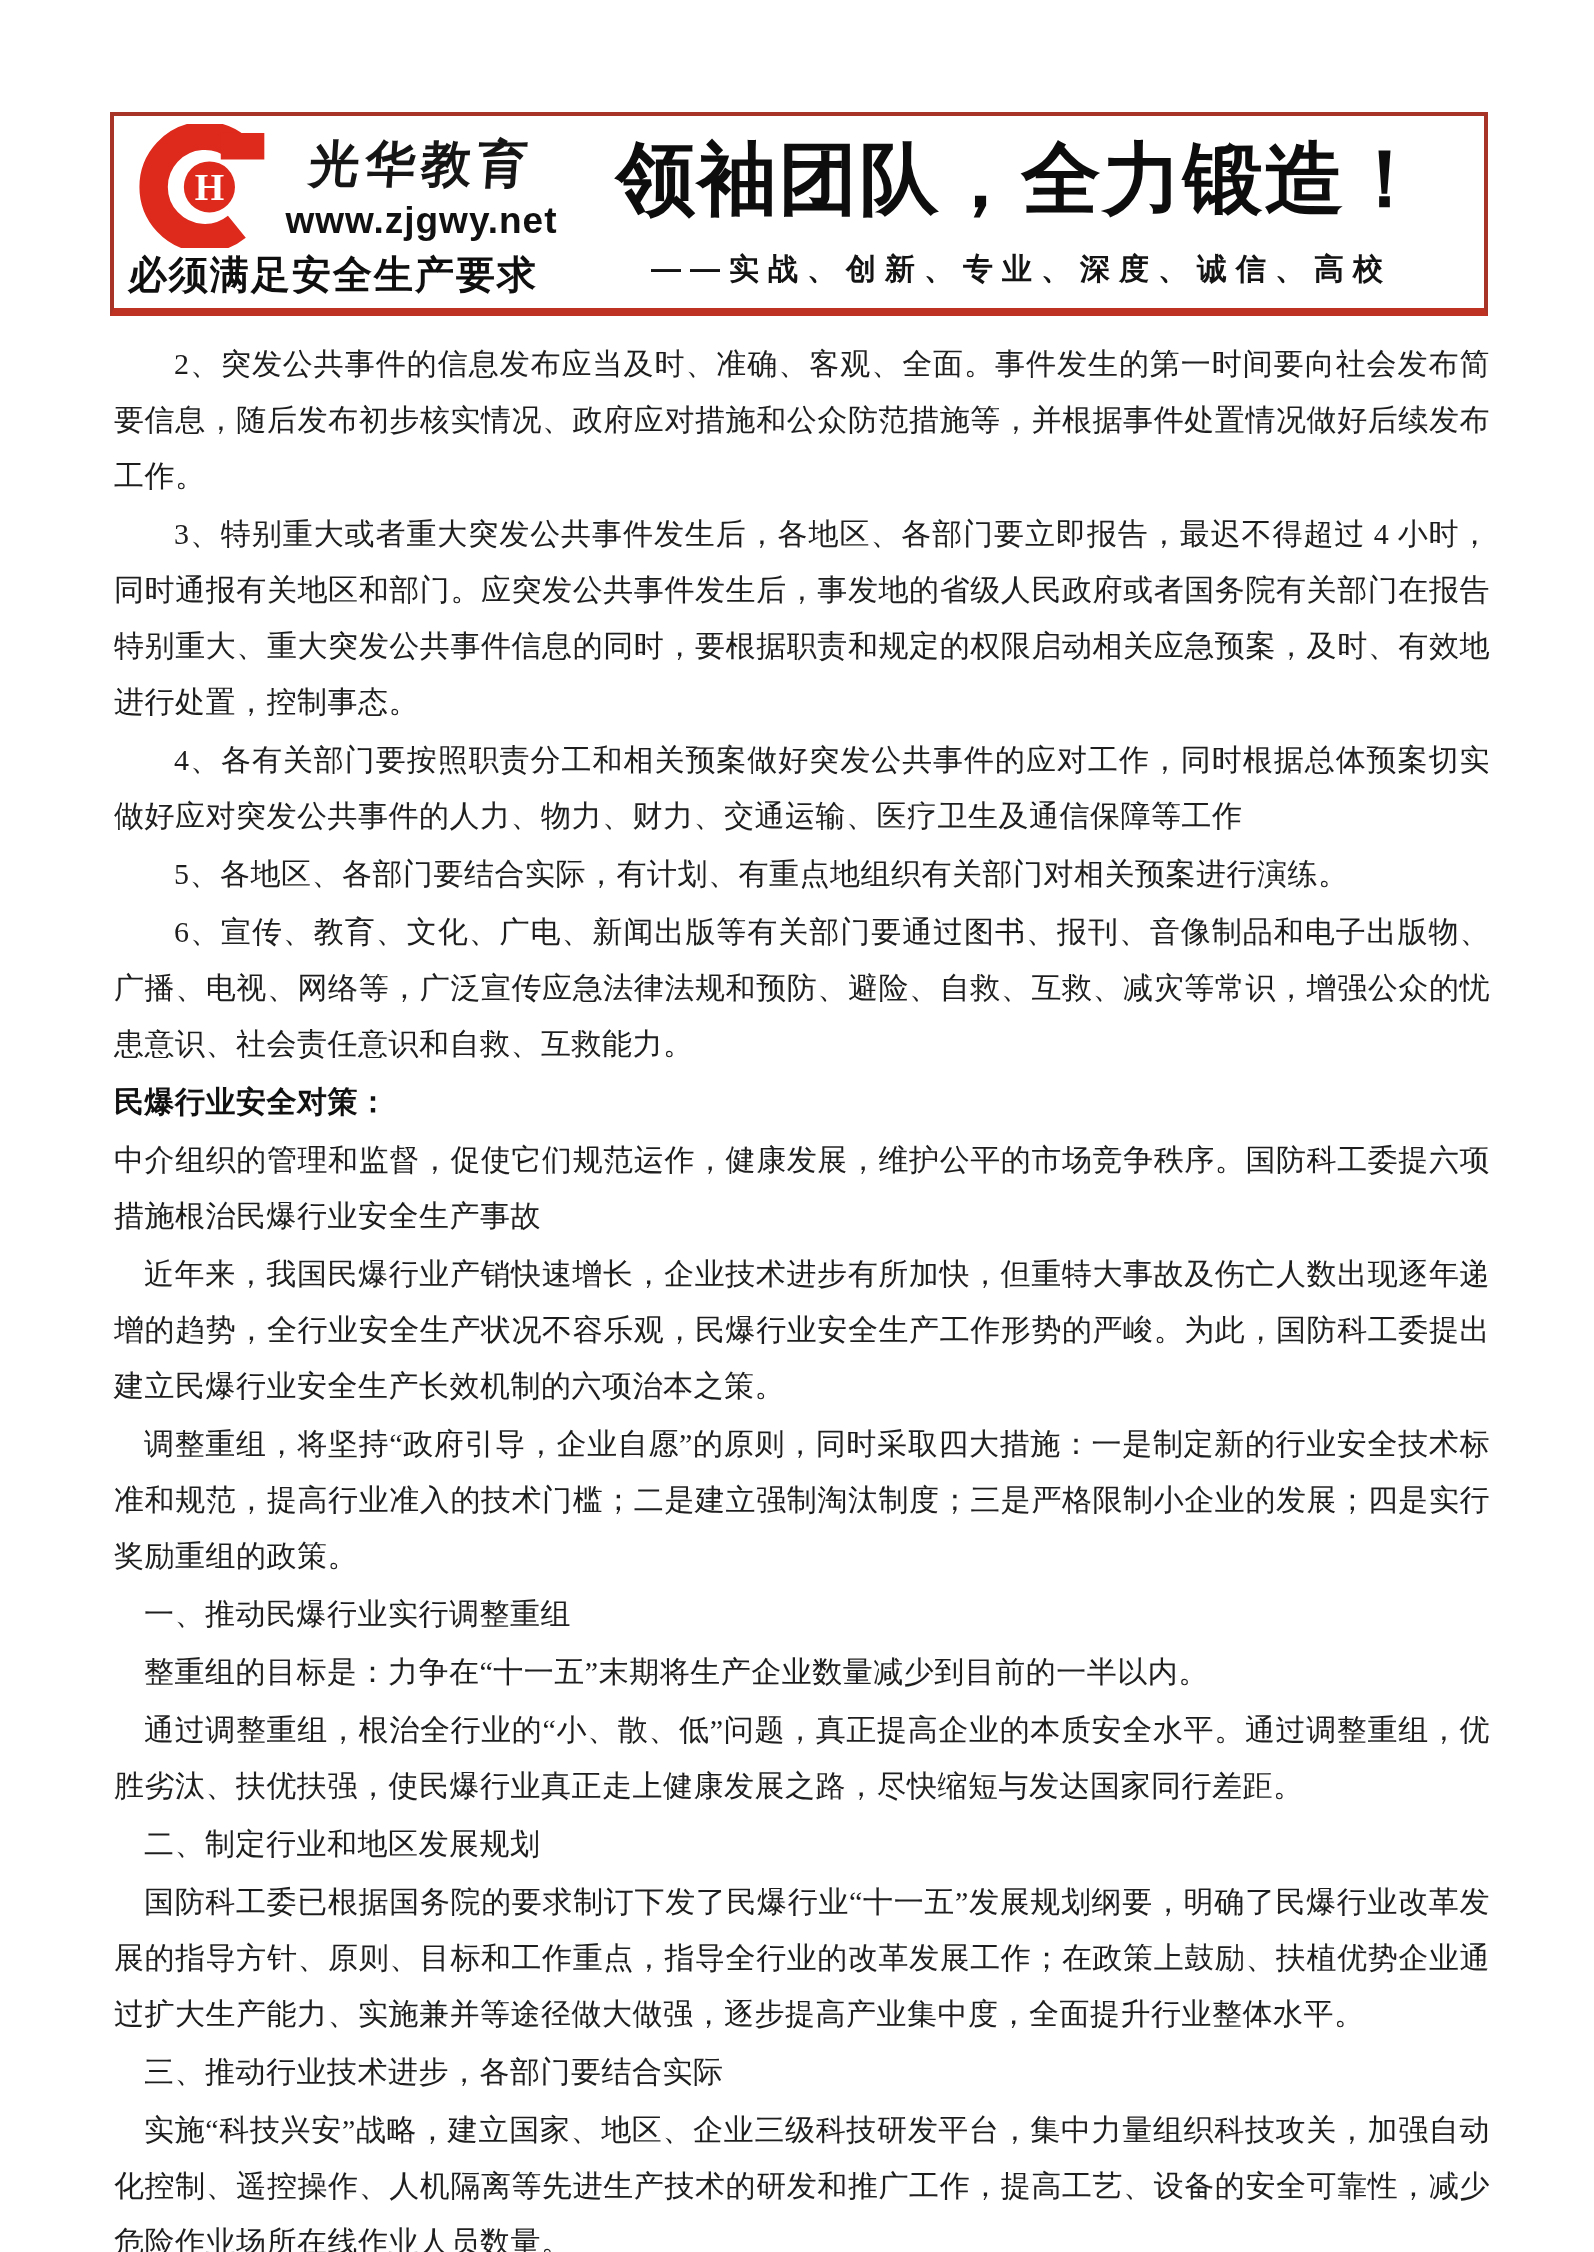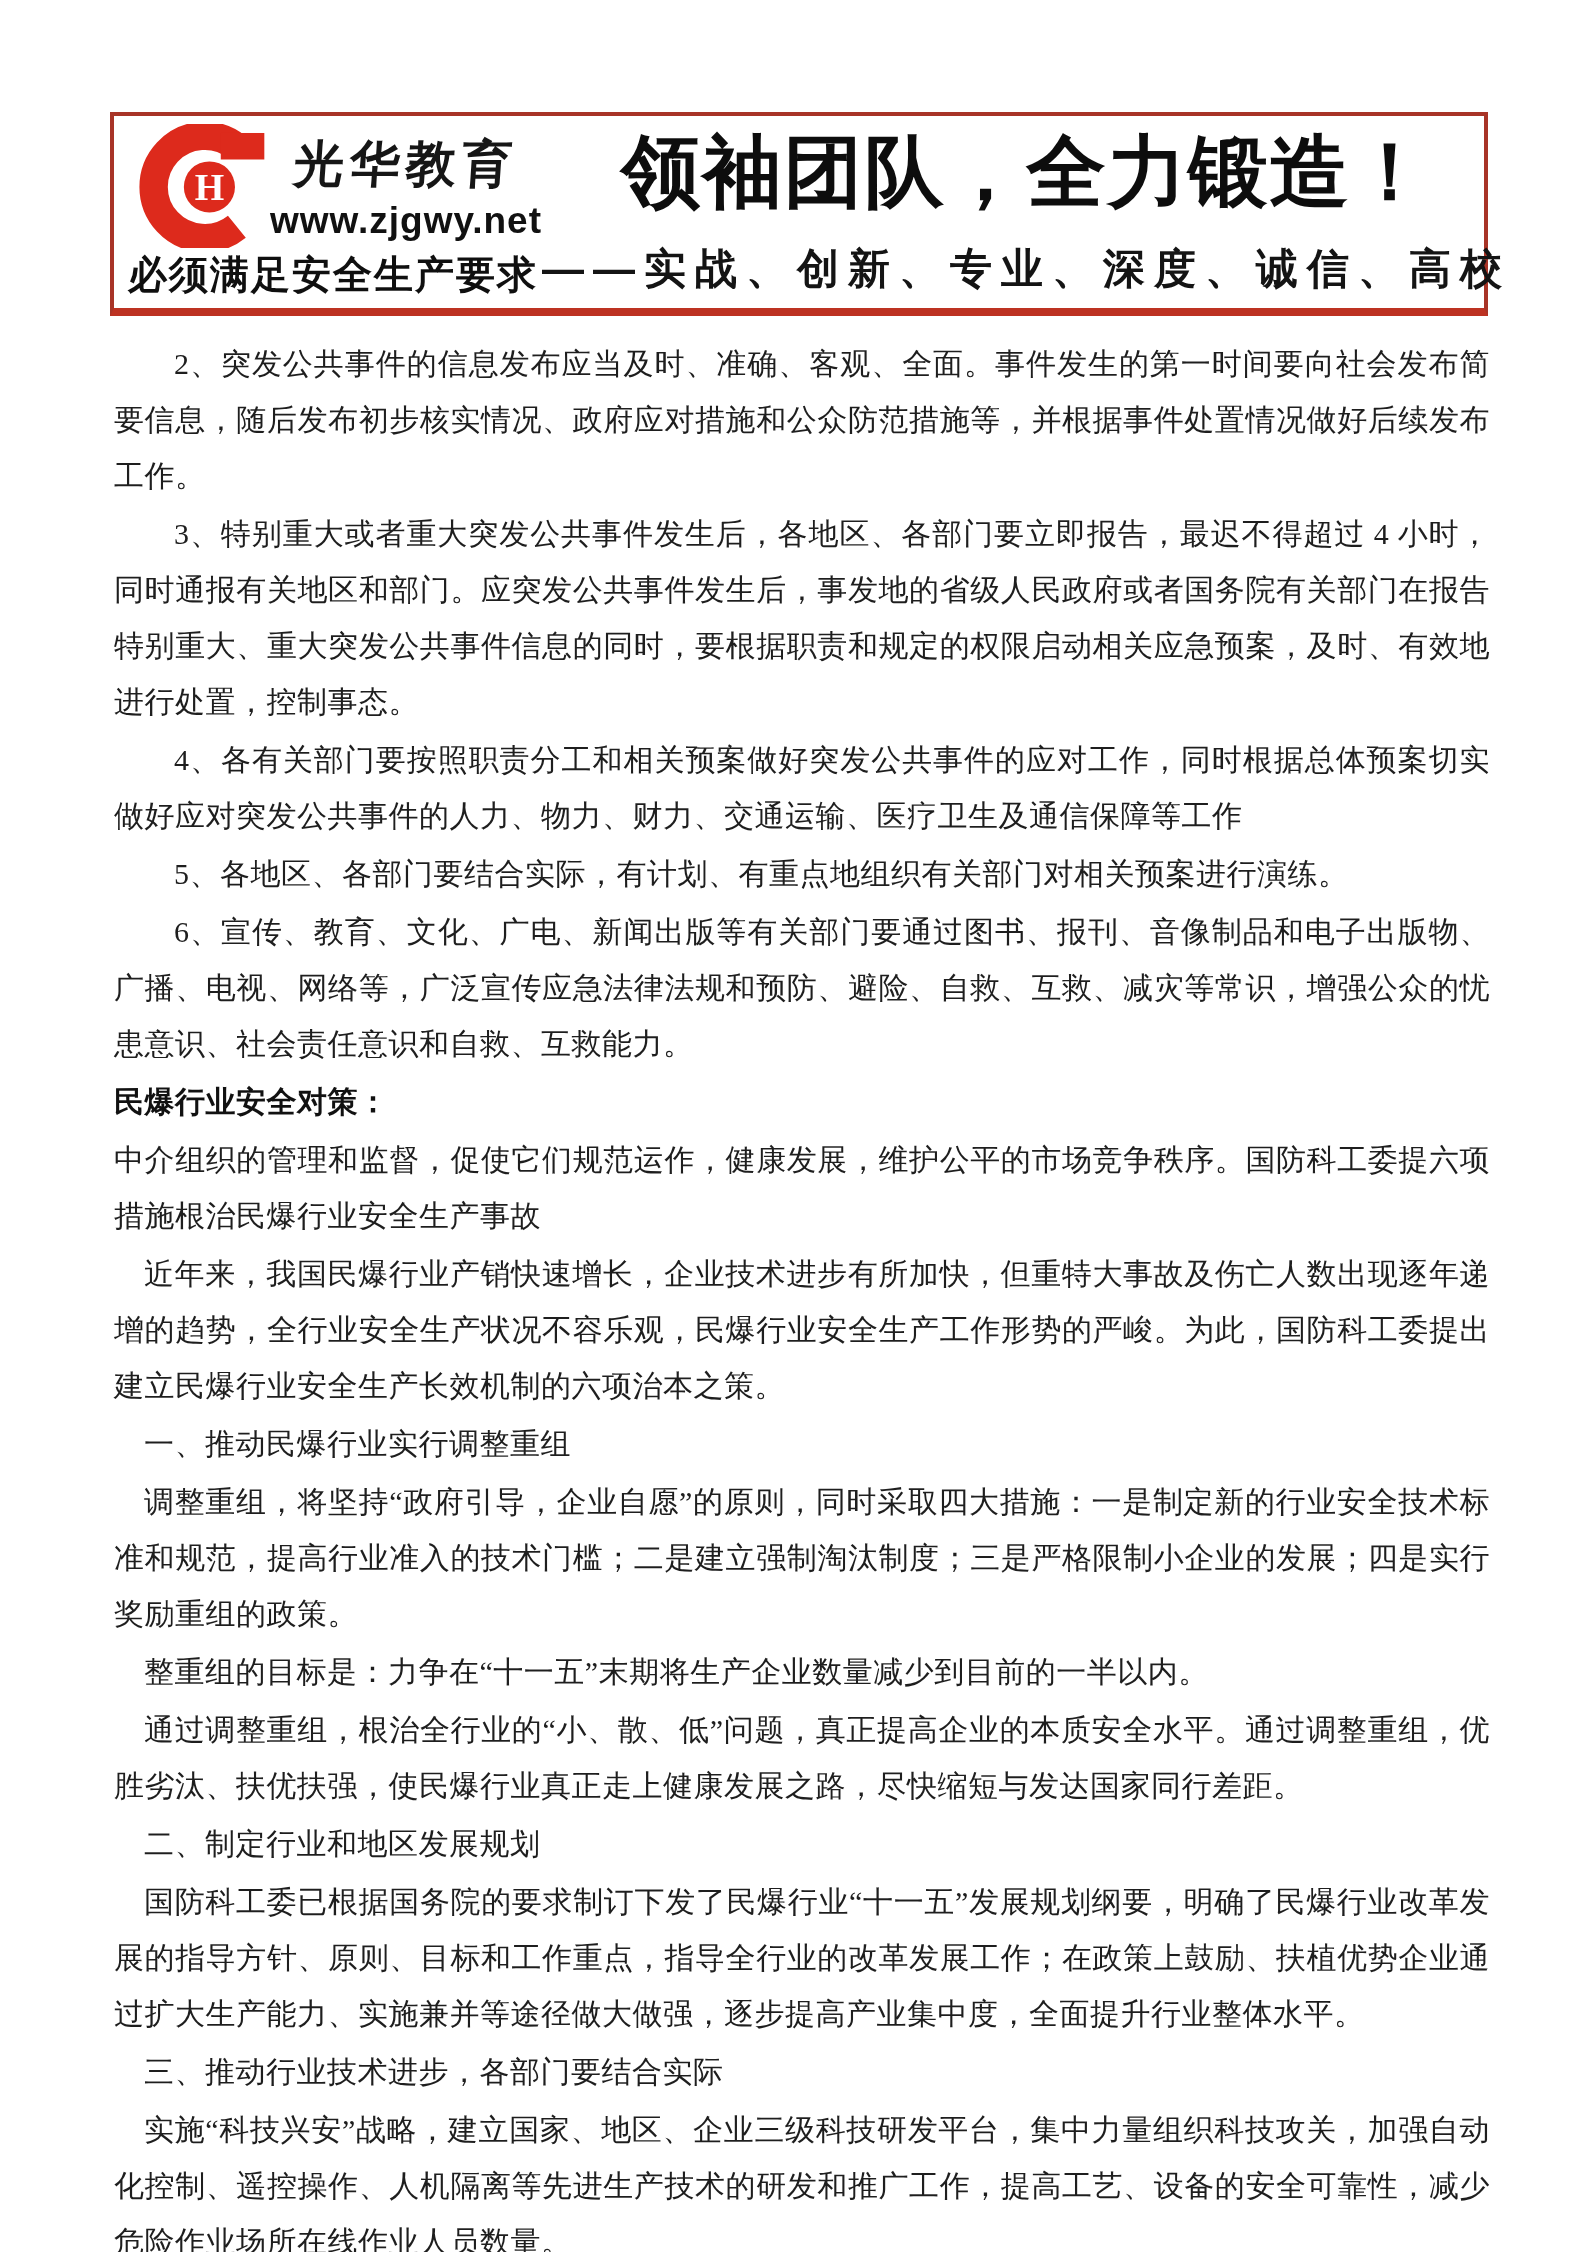--- a/index.html
+++ b/index.html
@@ -78,21 +78,21 @@
   .slogan-main {
     font-size: 79px;
     font-weight: 900;
     color: #0d0d0d;
     letter-spacing: 2px;
     white-space: nowrap;
     font-family: "Liberation Sans", "DejaVu Sans", sans-serif;
     line-height: 1.1;
   }
   .slogan-sub {
-    font-size: 42px;
+    font-size: 30px;
     font-weight: 800;
     color: #141414;
     letter-spacing: 9px;
     margin-top: 26px;
     white-space: nowrap;
     font-family: "Liberation Sans", "DejaVu Sans", sans-serif;
   }
 
   
   .doc-body {
@@ -145,22 +145,22 @@
 
 <div class="doc-body">
     <p class="para indent-2">2、突发公共事件的信息发布应当及时、准确、客观、全面。事件发生的第一时间要向社会发布简要信息，随后发布初步核实情况、政府应对措施和公众防范措施等，并根据事件处置情况做好后续发布工作。</p>
     <p class="para indent-2">3、特别重大或者重大突发公共事件发生后，各地区、各部门要立即报告，最迟不得超过 4 小时，同时通报有关地区和部门。应突发公共事件发生后，事发地的省级人民政府或者国务院有关部门在报告特别重大、重大突发公共事件信息的同时，要根据职责和规定的权限启动相关应急预案，及时、有效地进行处置，控制事态。</p>
     <p class="para indent-2">4、各有关部门要按照职责分工和相关预案做好突发公共事件的应对工作，同时根据总体预案切实做好应对突发公共事件的人力、物力、财力、交通运输、医疗卫生及通信保障等工作</p>
     <p class="para indent-2">5、各地区、各部门要结合实际，有计划、有重点地组织有关部门对相关预案进行演练。</p>
     <p class="para indent-2">6、宣传、教育、文化、广电、新闻出版等有关部门要通过图书、报刊、音像制品和电子出版物、广播、电视、网络等，广泛宣传应急法律法规和预防、避险、自救、互救、减灾等常识，增强公众的忧患意识、社会责任意识和自救、互救能力。</p>
     <p class="para indent-0 bold">民爆行业安全对策：</p>
     <p class="para indent-0">中介组织的管理和监督，促使它们规范运作，健康发展，维护公平的市场竞争秩序。国防科工委提六项措施根治民爆行业安全生产事故</p>
     <p class="para indent-1">近年来，我国民爆行业产销快速增长，企业技术进步有所加快，但重特大事故及伤亡人数出现逐年递增的趋势，全行业安全生产状况不容乐观，民爆行业安全生产工作形势的严峻。为此，国防科工委提出建立民爆行业安全生产长效机制的六项治本之策。</p>
+    <p class="para indent-1">调整重组，将坚持“政府引导，企业自愿”的原则，同时采取四大措施：一是制定新的行业安全技术标准和规范，提高行业准入的技术门槛；二是建立强制淘汰制度；三是严格限制小企业的发展；四是实行奖励重组的政策。</p>
     <p class="para indent-1">一、推动民爆行业实行调整重组</p>
-    <p class="para indent-1">调整重组，将坚持“政府引导，企业自愿”的原则，同时采取四大措施：一是制定新的行业安全技术标准和规范，提高行业准入的技术门槛；二是建立强制淘汰制度；三是严格限制小企业的发展；四是实行奖励重组的政策。</p>
     <p class="para indent-1">整重组的目标是：力争在“十一五”末期将生产企业数量减少到目前的一半以内。</p>
     <p class="para indent-1">通过调整重组，根治全行业的“小、散、低”问题，真正提高企业的本质安全水平。通过调整重组，优胜劣汰、扶优扶强，使民爆行业真正走上健康发展之路，尽快缩短与发达国家同行差距。</p>
     <p class="para indent-1">二、制定行业和地区发展规划</p>
     <p class="para indent-1">国防科工委已根据国务院的要求制订下发了民爆行业“十一五”发展规划纲要，明确了民爆行业改革发展的指导方针、原则、目标和工作重点，指导全行业的改革发展工作；在政策上鼓励、扶植优势企业通过扩大生产能力、实施兼并等途径做大做强，逐步提高产业集中度，全面提升行业整体水平。</p>
     <p class="para indent-1">三、推动行业技术进步，各部门要结合实际</p>
     <p class="para indent-1">实施“科技兴安”战略，建立国家、地区、企业三级科技研发平台，集中力量组织科技攻关，加强自动化控制、遥控操作、人机隔离等先进生产技术的研发和推广工作，提高工艺、设备的安全可靠性，减少危险作业场所在线作业人员数量。</p>
     <p class="para indent-1">《安全生产法》和《安全生产许可证条例》明确规定，安全投入是企业应尽的责任和义务，作为高危行业的民爆器材生产尤为重要，必须满足安全生产要求。企业要按照规定足额提取安全费用，加大安全投入力度，积极进行安全隐患整改，淘汰落后的生产设备和工艺，发展连续化、自动控制生产线和现场混装设施，提高企业本质安全水平，确保生产安全。</p>
   </div>
 
 </body></html>

